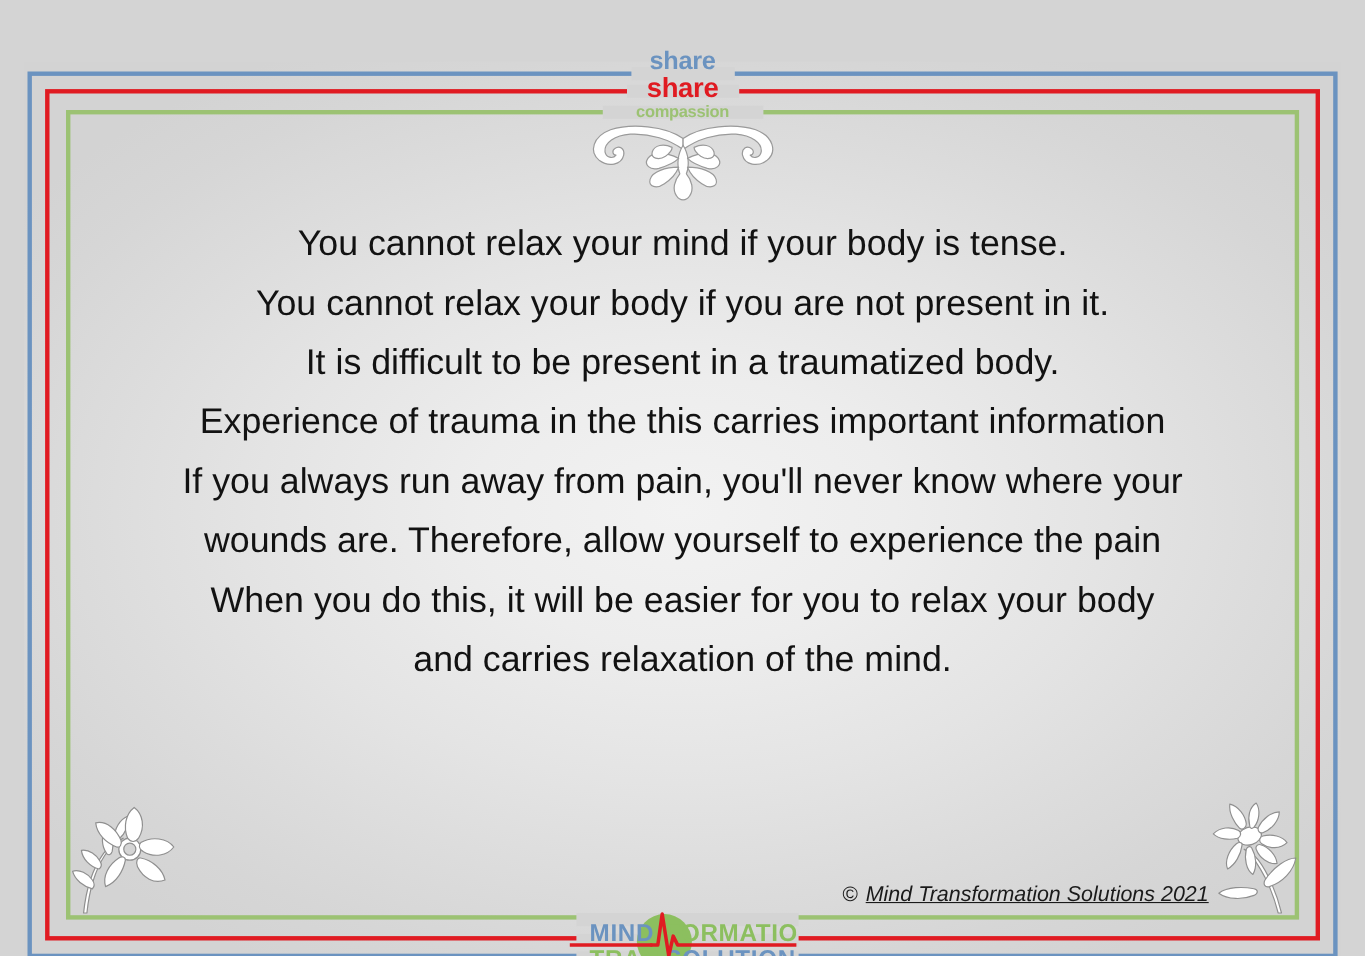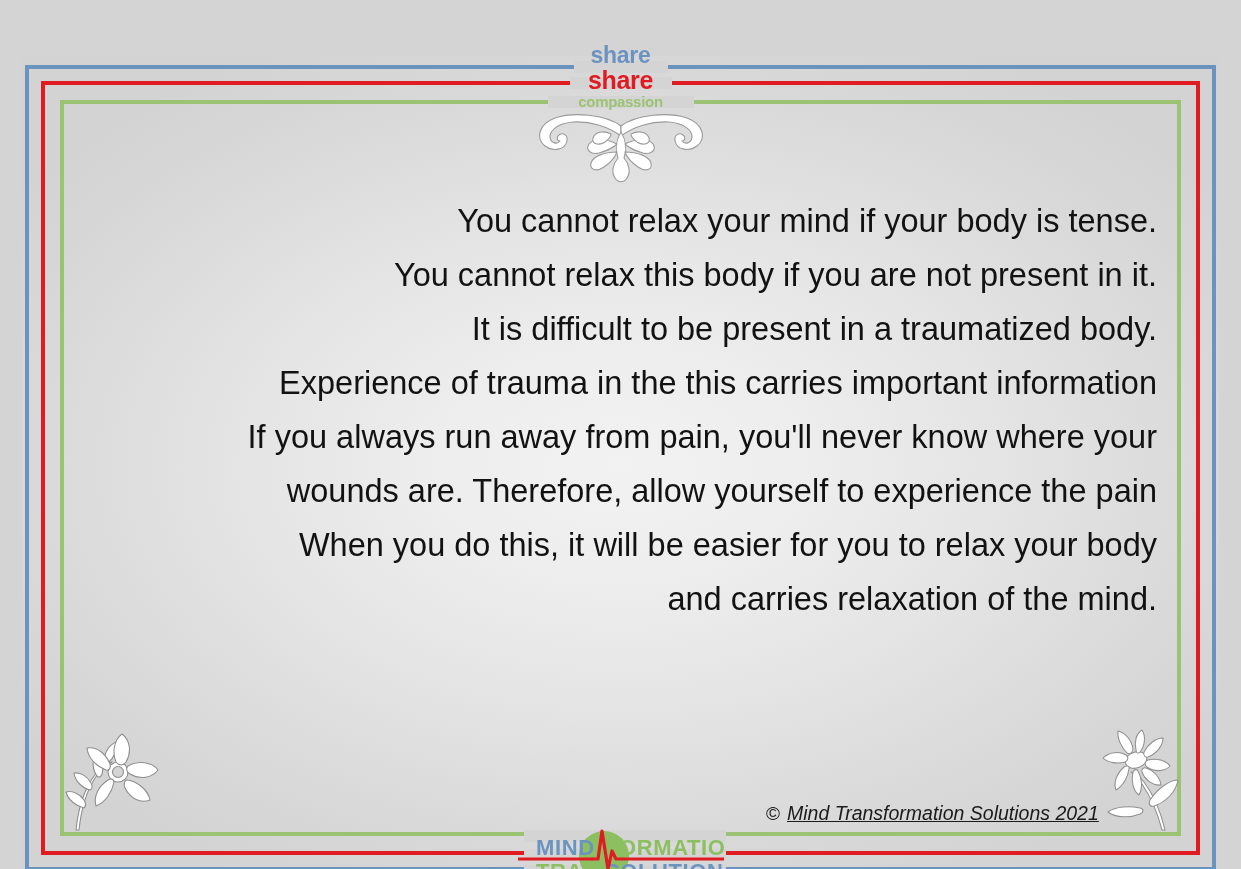--- a/index.html
+++ b/index.html
@@ -76,24 +76,24 @@
     position: absolute;
     left: 50%;
     top: 74px;
     transform: translateX(-50%);
     z-index: 5;
   }
 
   
   .quote {
     position: absolute;
-    left: 56px;
+    left: 70px;
     top: 160px;
     width: 1101px;
-    text-align: right;
+    text-align: center;
     z-index: 4;
   }
   .quote .line {
     font-size: 32.5px;
     line-height: 54px;
     color: #121212;
     white-space: nowrap;
   }
 
   
@@ -191,21 +191,21 @@
                  C99 55, 94 49, 92 44 Z"></path>
 
         <path d="M78 26 C70 22, 62 24, 60 30 C58 36, 66 38, 72 34 C76 31, 78 28, 78 26 Z"></path>
         <path d="M98 26 C106 22, 114 24, 116 30 C118 36, 110 38, 104 34 C100 31, 98 28, 98 26 Z"></path>
       </g>
     </svg>
   </div>
 
   <div class="quote">
     <div class="line">You cannot relax your mind if your body is tense.</div>
-    <div class="line">You cannot relax this body if you are not present in it.</div>
+    <div class="line">You cannot relax your body if you are not present in it.</div>
     <div class="line">It is difficult to be present in a traumatized body.</div>
     <div class="line">Experience of trauma in the this carries important information</div>
     <div class="line">If you always run away from pain, you'll never know where your</div>
     <div class="line">wounds are. Therefore, allow yourself to experience the pain</div>
     <div class="line">When you do this, it will be easier for you to relax your body</div>
     <div class="line">and carries relaxation of the mind.</div>
   </div>
 
   <div class="flower-left">
     <svg width="106" height="108" viewBox="0 0 106 108">

